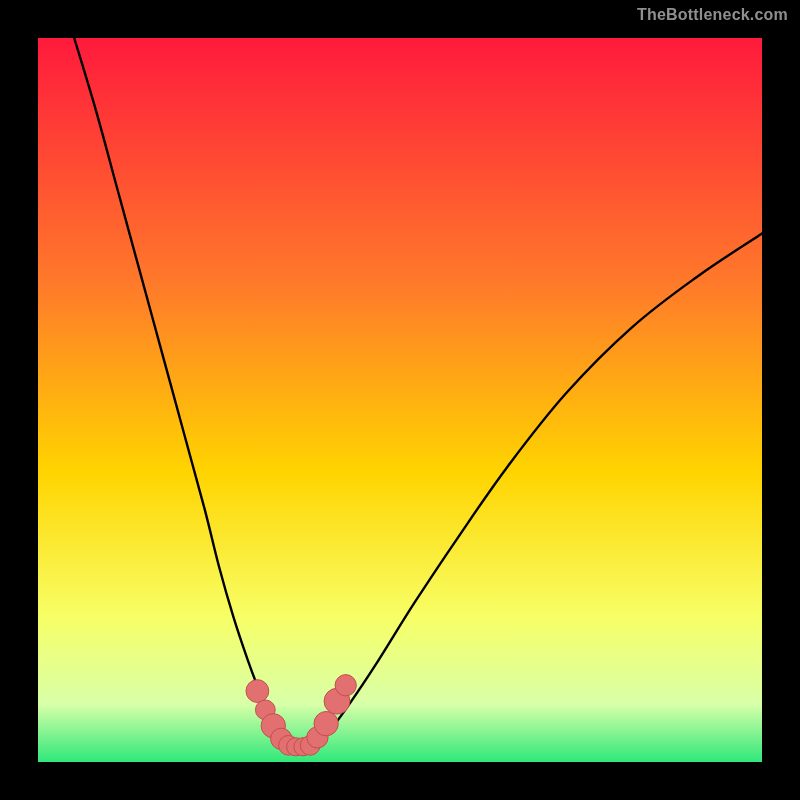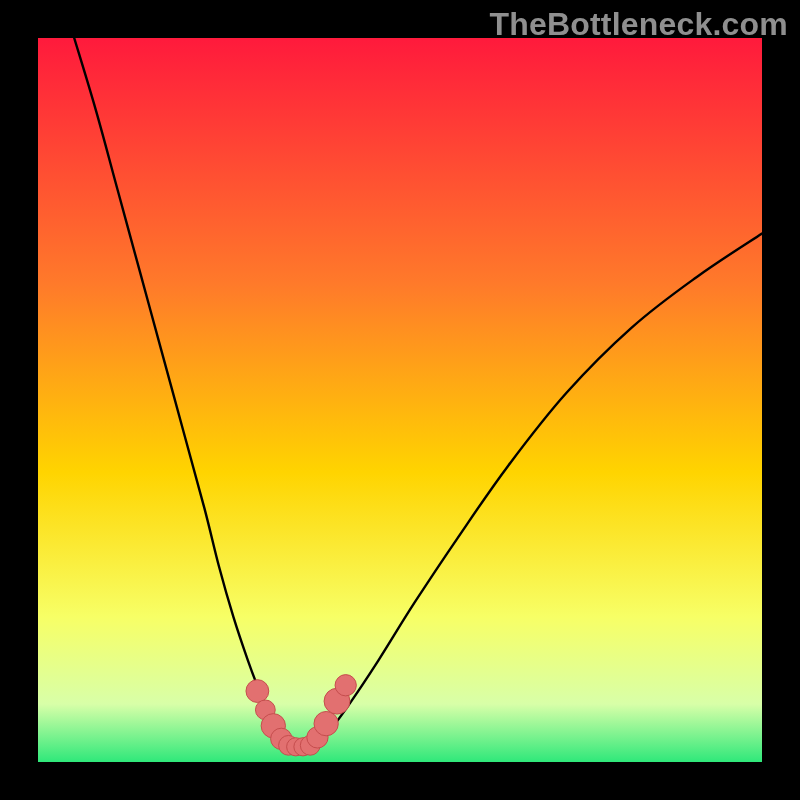--- a/index.html
+++ b/index.html
@@ -24,21 +24,21 @@
     top: 38px;
     width: 724px;
     height: 724px;
     overflow: hidden;
   }
   .watermark {
     position: absolute;
     top: 6px;
     right: 12px;
     font-family: Arial, Helvetica, sans-serif;
-    font-size: 32px;
+    font-size: 16px;
     font-weight: 600;
     color: #8f8f8f;
     letter-spacing: 0.2px;
   }
 </style>
 </head>
 <body>
 
 <div class="frame">
   <div class="plot">

